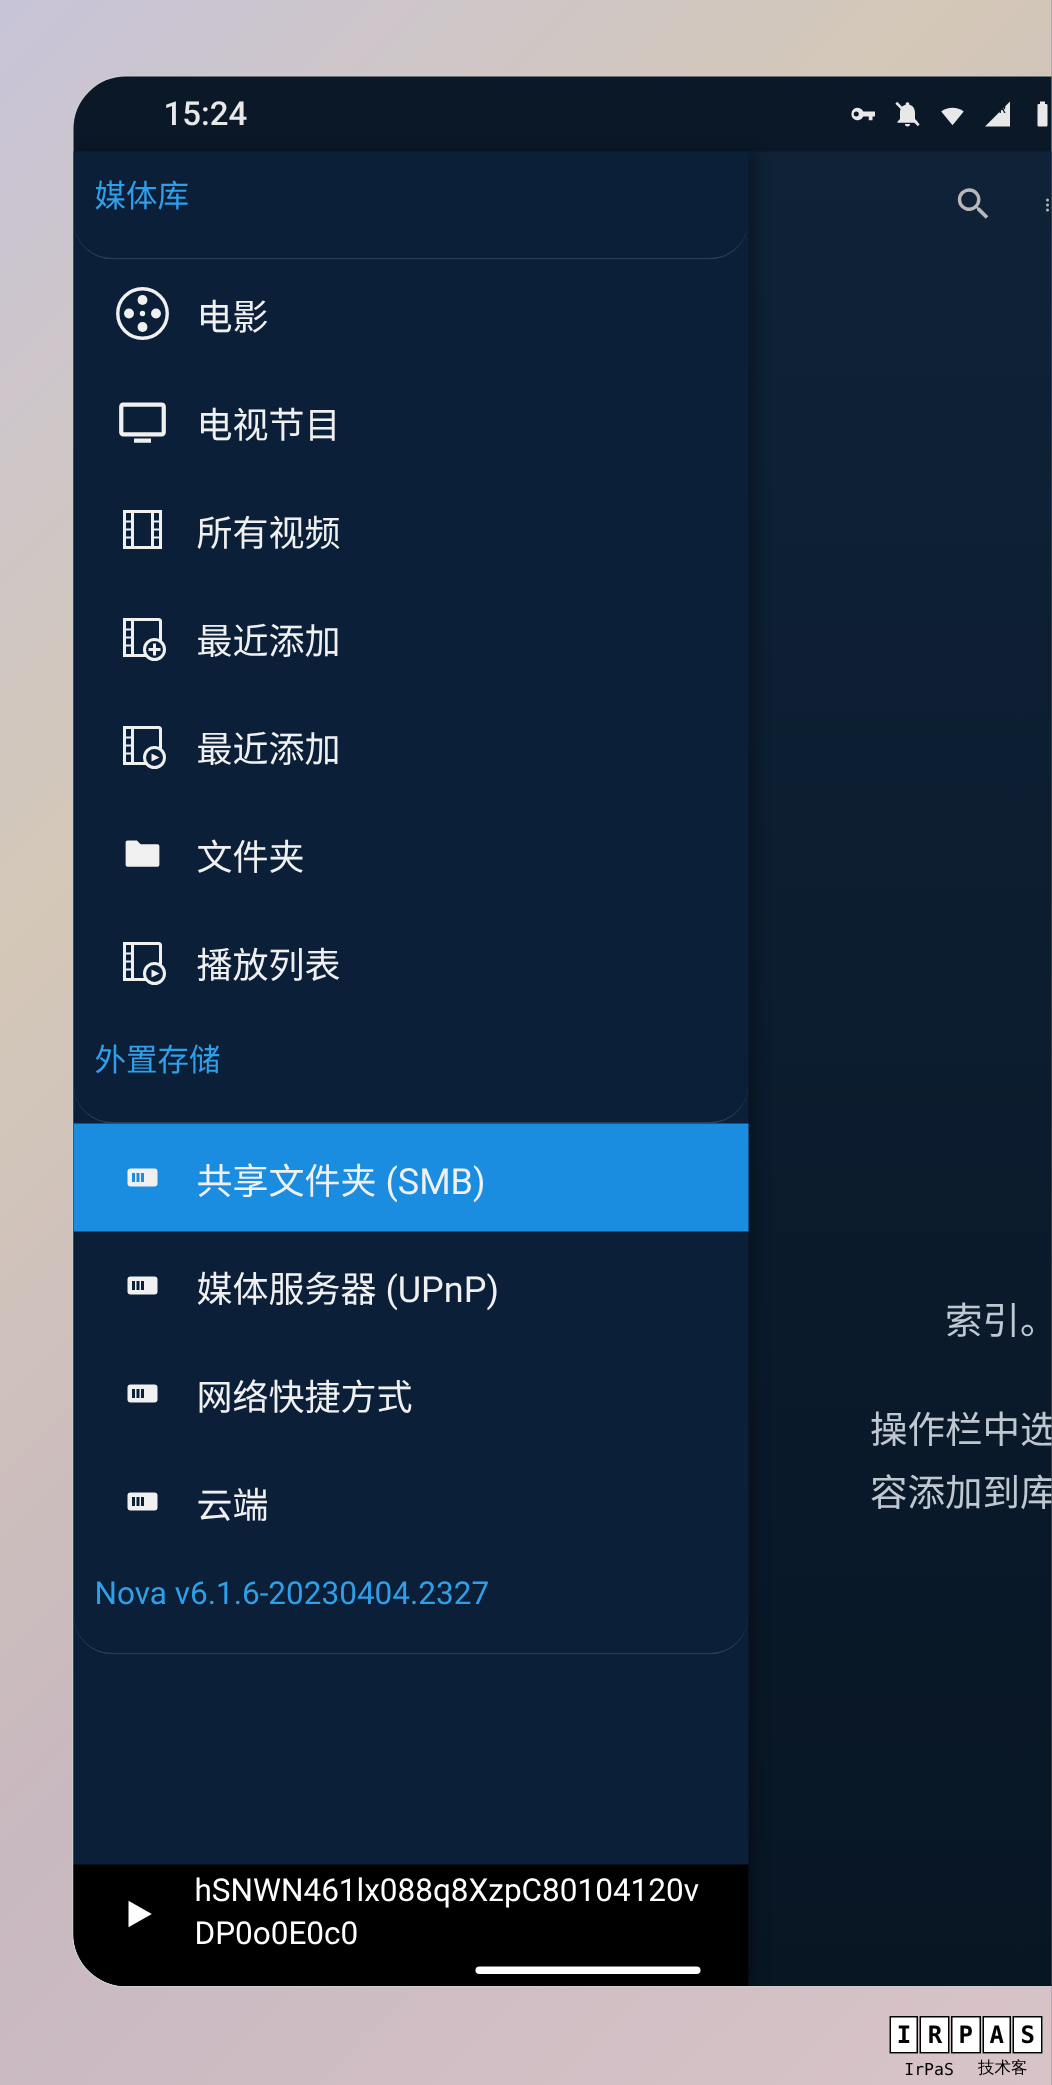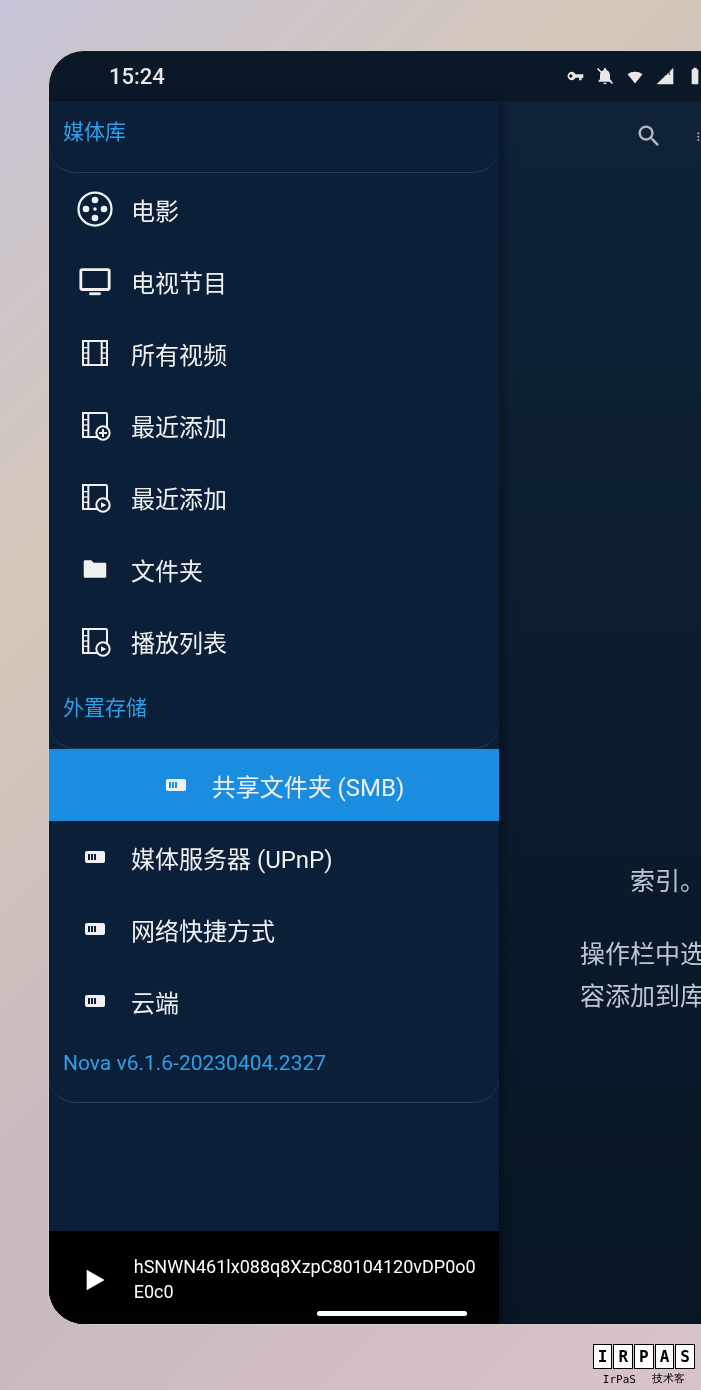--- a/index.html
+++ b/index.html
@@ -77,30 +77,30 @@
   }
   .drawer-item {
     display: flex;
     align-items: center;
     gap: 16px;
     padding: 0 14px 0 26px;
     height: 72px;
     color: #f0f0f0;
     font-size: 24px;
   }
-  .drawer-item.selected { background: #1a8de0; justify-content: center; }
+  .drawer-item.selected { background: #1a8de0; }
   .drawer-item .icon-slot { width: 40px; height: 40px; display: flex; align-items: center; justify-content: center; flex-shrink:0; }
   .now-playing {
     background: #000;
     display: flex;
     align-items: center;
     gap: 24px;
-    padding: 24px 20px 20px 30px;
+    padding: 4px 20px 20px 30px;
     color: #fff;
-    font-size: 18px;
+    font-size: 21px;
     margin-top: auto;
   }
   .now-playing .text { word-break: break-all; line-height: 1.35; }
   .nav-handle {
     position: absolute;
     bottom: 8px;
     left: 50%;
     transform: translateX(-50%);
     width: 150px;
     height: 5px;

